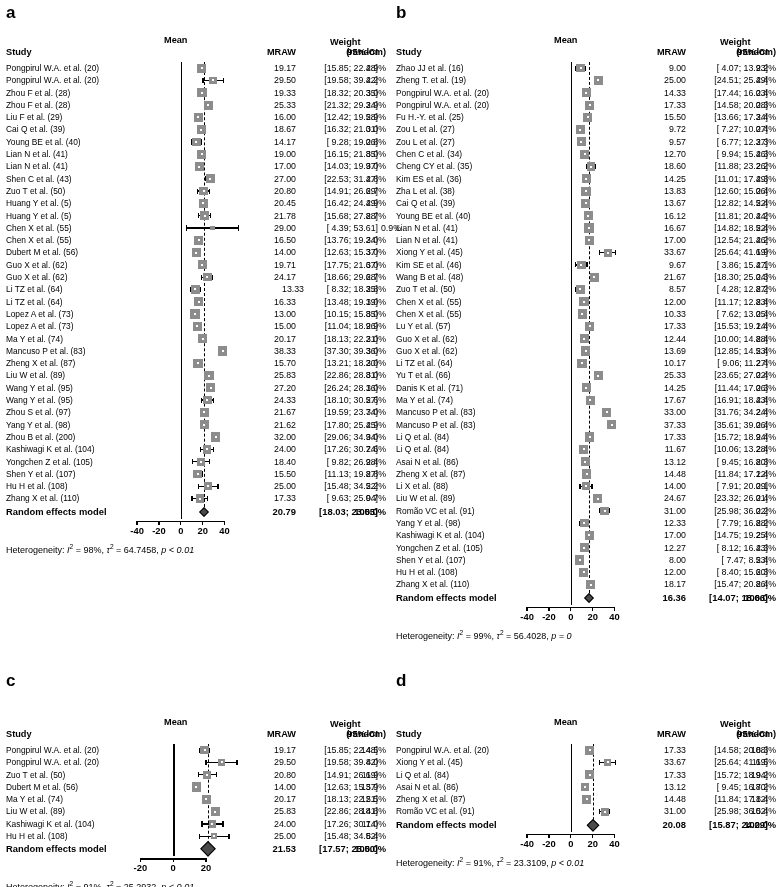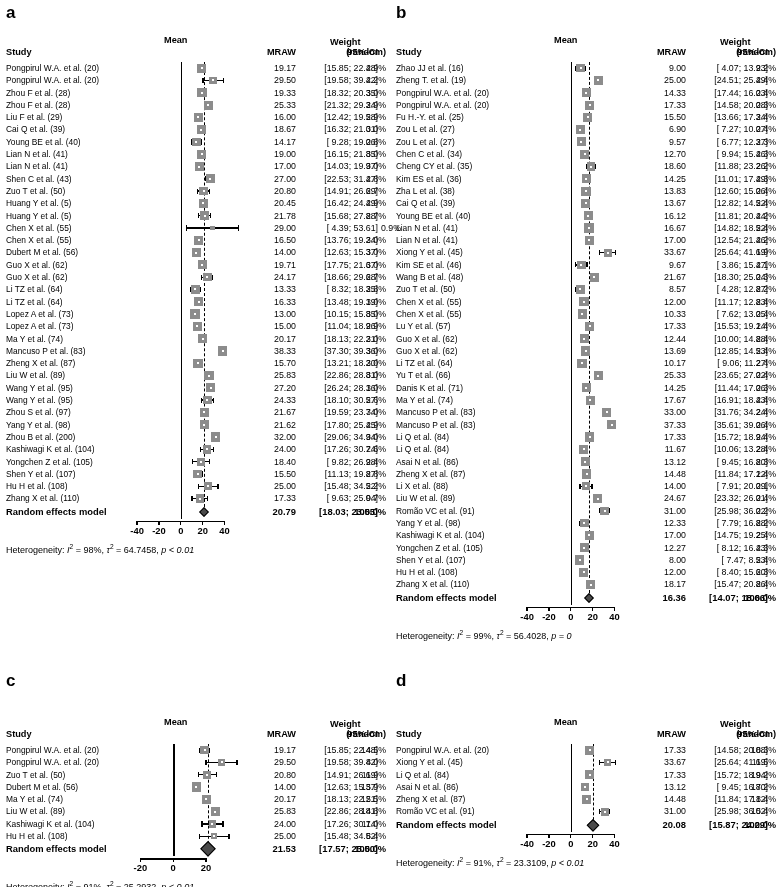--- a/index.html
+++ b/index.html
@@ -304,21 +304,21 @@
             <div class="ci-bar" style="left: 77.2026px; width: 12.0404px;"></div>
             <div class="ci-cap" style="left: 77.2026px;"></div>
             <div class="ci-cap" style="left: 87.943px;"></div>
             <div class="box" style="width: 8.58px; height: 8.58px; left: 78.9328px; margin-top: -4.29px;">
               <div class="box-in"></div>
             </div>
           </div>
         </div>
         <div class="row">
           <div class="lbl" style="font-size: 8.4px;">Li TZ et al. (64)</div>
-          <div class="mraw" style="left: 230px; width: 60px;">13.33</div>
+          <div class="mraw" style="left: 238px; width: 60px;">13.33</div>
           <div class="ci" style="left: 300px; width: 72px;">[ 8.32; 18.35]</div>
           <div class="wt" style="left: 324px; width: 56px;">2.8%</div>
           <div class="plotcol" style="left: 118px; width: 118px;">
             <div class="ci-bar" style="left: 65.9052px; width: 10.9587px;"></div>
             <div class="ci-cap" style="left: 65.9052px;"></div>
             <div class="ci-cap" style="left: 75.5639px;"></div>
             <div class="box" style="width: 8.78667px; height: 8.78667px; left: 66.9857px; margin-top: -4.39333px;">
               <div class="box-in"></div>
             </div>
           </div>
@@ -669,21 +669,21 @@
             <div class="ci-bar" style="left: 71.7396px; width: 4.02074px;"></div>
             <div class="ci-cap" style="left: 71.7396px;"></div>
             <div class="ci-cap" style="left: 74.4604px;"></div>
             <div class="box" style="width: 9.2px; height: 9.2px; left: 69.15px; margin-top: -4.6px;">
               <div class="box-in"></div>
             </div>
           </div>
         </div>
         <div class="row">
           <div class="lbl" style="font-size: 8.4px;">Zou L et al. (27)</div>
-          <div class="mraw" style="left: 230px; width: 60px;">6.90</div>
+          <div class="mraw" style="left: 230px; width: 60px;">9.72</div>
           <div class="ci" style="left: 300px; width: 72px;">[ 7.27; 10.07]</div>
           <div class="wt" style="left: 324px; width: 56px;">2.4%</div>
           <div class="plotcol" style="left: 118px; width: 118px;">
             <div class="ci-bar" style="left: 64.758px; width: 3.05926px;"></div>
             <div class="ci-cap" style="left: 64.758px;"></div>
             <div class="ci-cap" style="left: 66.5172px;"></div>
             <div class="box" style="width: 9.2px; height: 9.2px; left: 61.6876px; margin-top: -4.6px;">
               <div class="box-in"></div>
             </div>
           </div>

